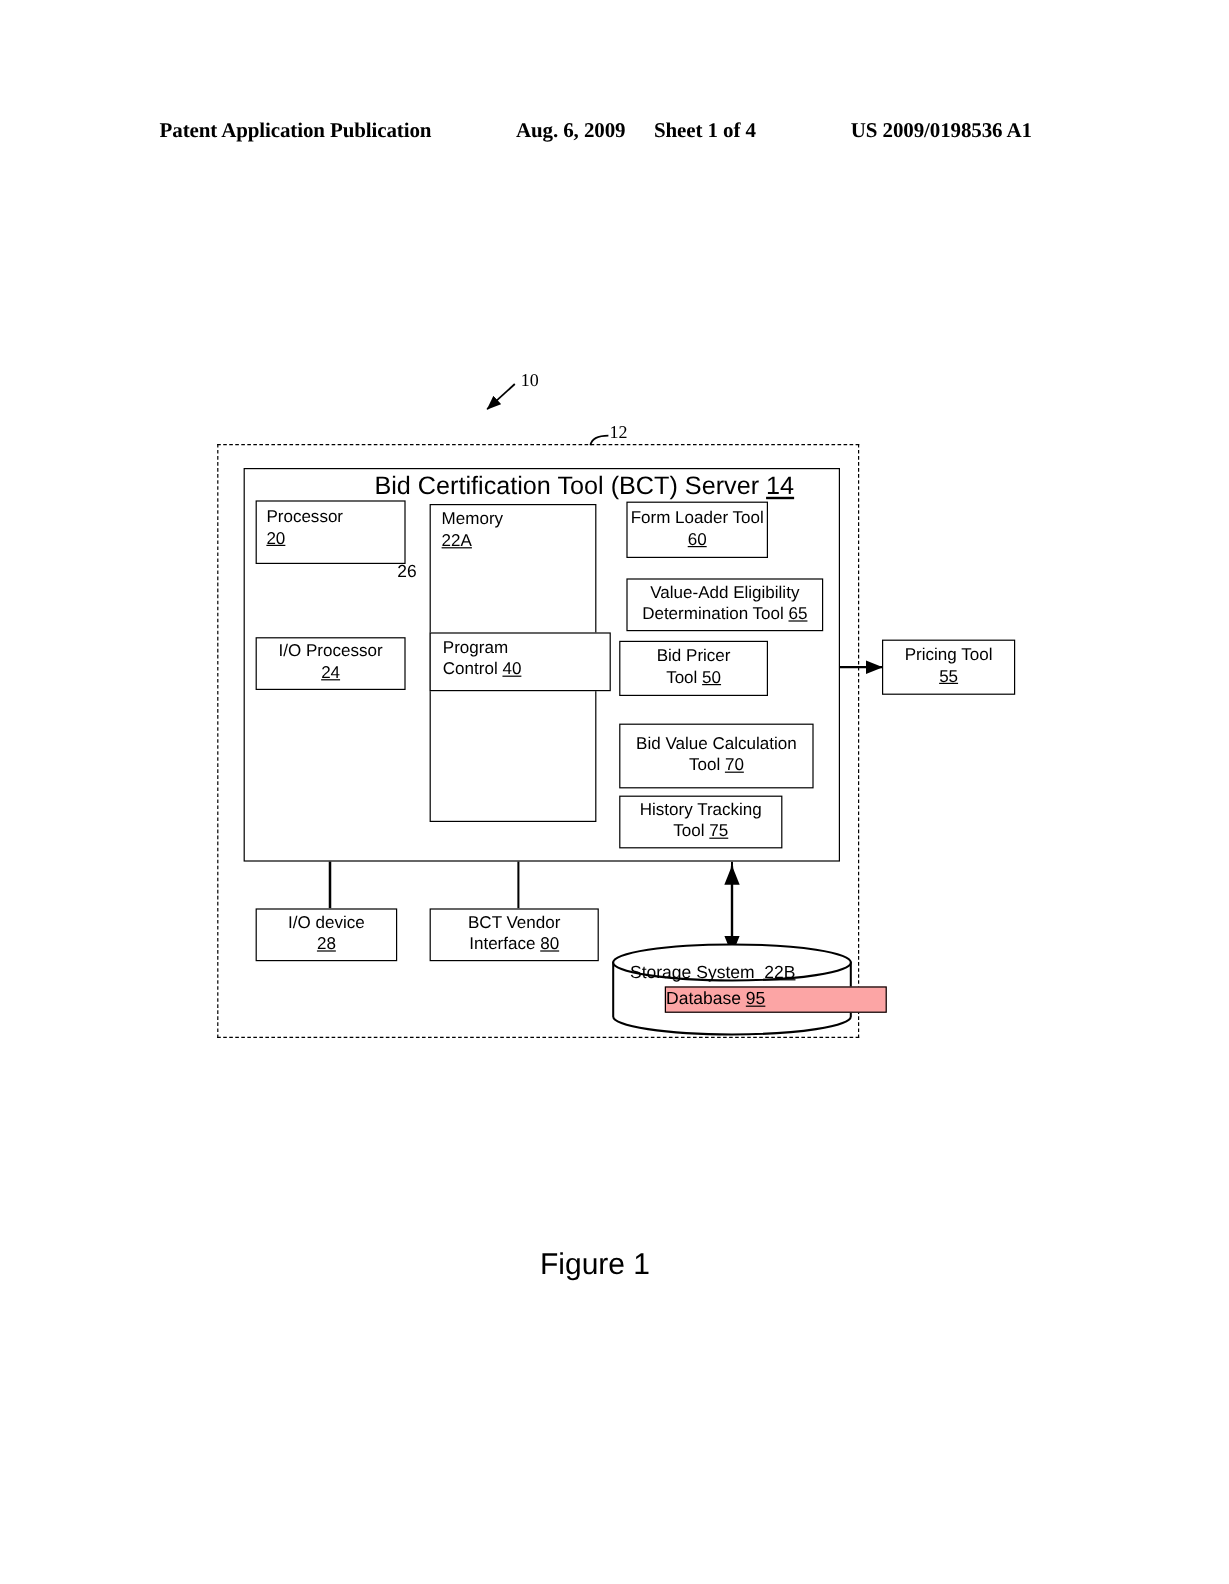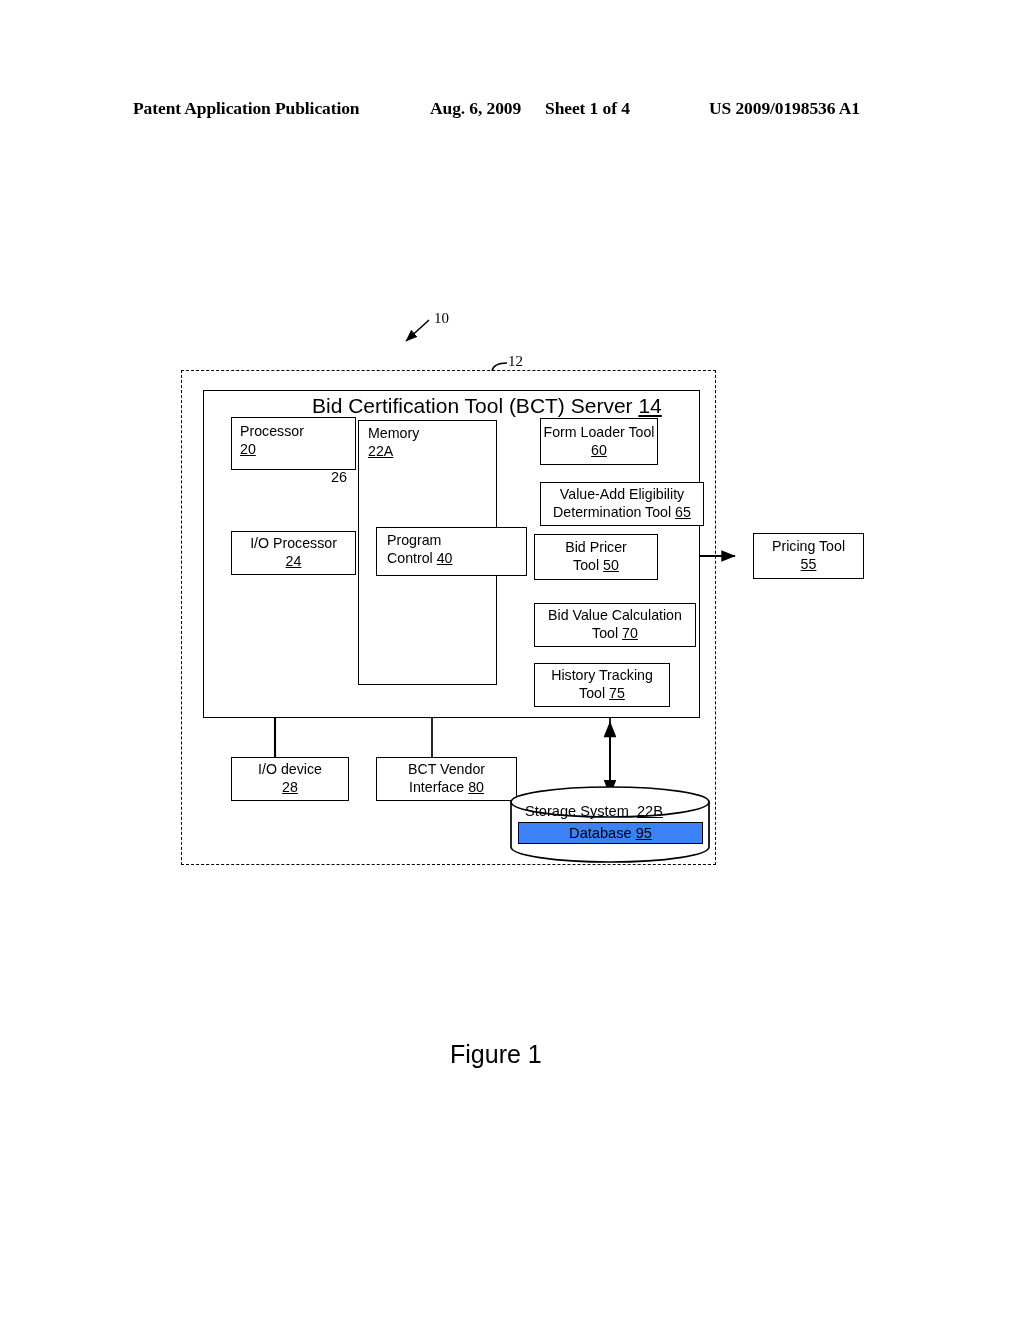--- a/index.html
+++ b/index.html
@@ -52,21 +52,20 @@
     background: #ffffff;
     box-sizing: border-box;
     display: flex;
     flex-direction: column;
     align-items: center;
     justify-content: center;
     font-size: 14.2px;
     line-height: 1.24;
     text-align: center;
     z-index: 5;
-    margin-left: 18px;
   }
   .bx.lefttop {
     align-items: flex-start;
     justify-content: flex-start;
     text-align: left;
     padding: 5px 0 0 8px;
   }
   .bx .ln { display: block; white-space: nowrap; }
   .u { text-decoration: underline; }
 
@@ -116,28 +115,28 @@
   }
   .cyl-label {
     position: absolute;
     z-index: 7;
     font-size: 14.6px;
     white-space: nowrap;
   }
   .cyl-db {
     position: absolute;
     border: 1.6px solid #000;
-    background: #3b82f6;
+    background: #fca5a5;
     box-sizing: border-box;
     display: flex;
     align-items: center;
-    justify-content: center;
     font-size: 14.6px;
     z-index: 7;
     white-space: nowrap;
+    margin-left: 36px;
   }
 
   
   .caption {
     position: absolute;
     font-size: 25px;
     white-space: nowrap;
   }
 </style>
 </head>
@@ -274,21 +273,21 @@
   </div>
 
   <div class="bx" style="left:516px; top:534px; width:124px; height:46px;">
     <span class="ln">Bid Pricer</span>
     <span class="ln">
       <span>Tool</span>
       <span class="u">50</span>
     </span>
   </div>
 
-  <div class="bx" style="left:516px; top:603px; width:162px; height:44px;">
+  <div class="bx" style="left:516px; top:603px; width:162px; height:54px;">
     <span class="ln">Bid Value Calculation</span>
     <span class="ln">
       <span>Tool</span>
       <span class="u">70</span>
     </span>
   </div>
 
   <div class="bx" style="left:516px; top:663px; width:136px; height:44px;">
     <span class="ln">History Tracking</span>
     <span class="ln">

